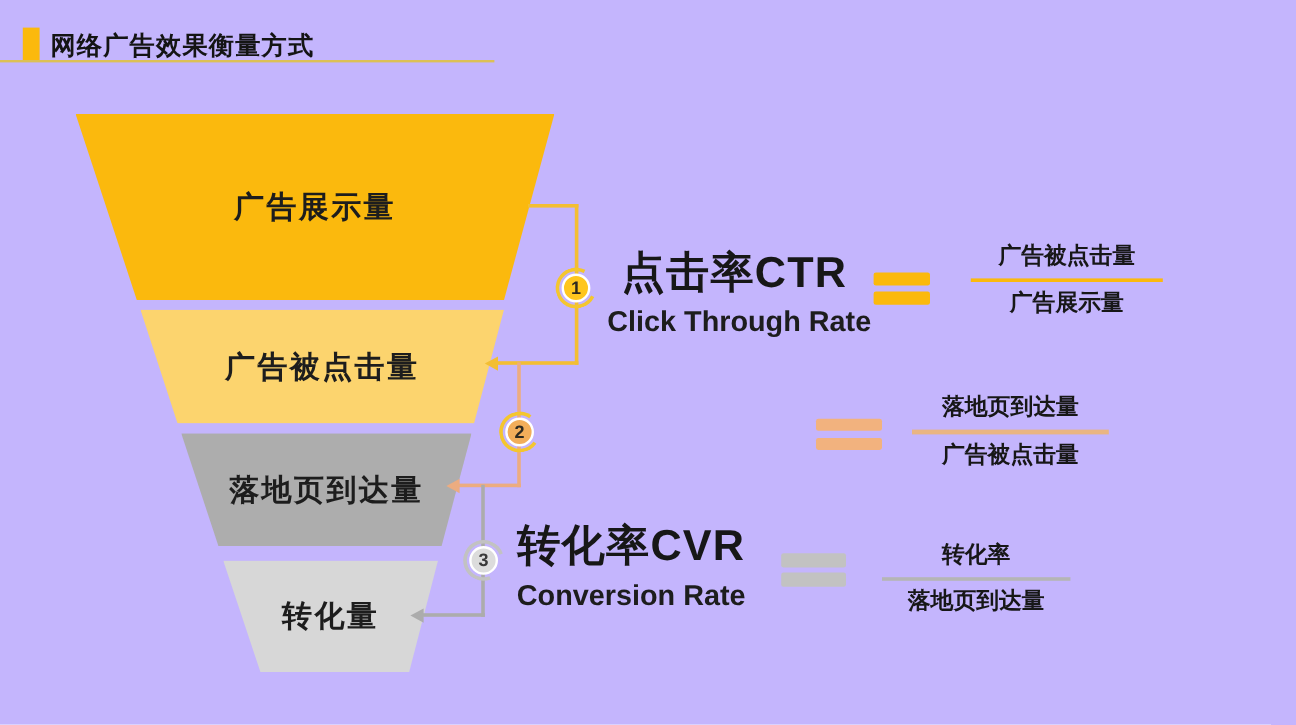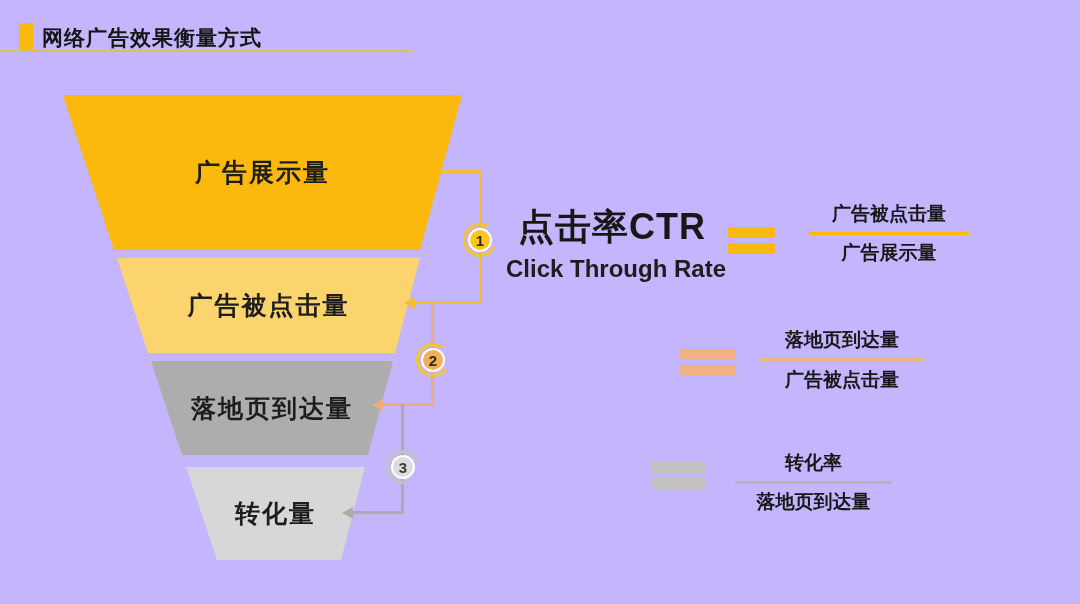--- a/index.html
+++ b/index.html
@@ -146,20 +146,24 @@
   <div class="equals e2">
     <span class="bar"></span>
       <span class="bar"></span>
   </div>
   <div class="frac f2">
     <div class="num">落地页到达量</div>
     <div class="rule"></div>
     <div class="den">广告被点击量</div>
   </div>
 
+  <div class="mtitle t3">
+    <div class="cn">转化率CVR</div>
+    <div class="en">Conversion Rate</div>
+  </div>
   <div class="equals e3">
     <span class="bar"></span>
       <span class="bar"></span>
   </div>
   <div class="frac f3">
     <div class="num">转化率</div>
     <div class="rule"></div>
     <div class="den">落地页到达量</div>
   </div>
 

